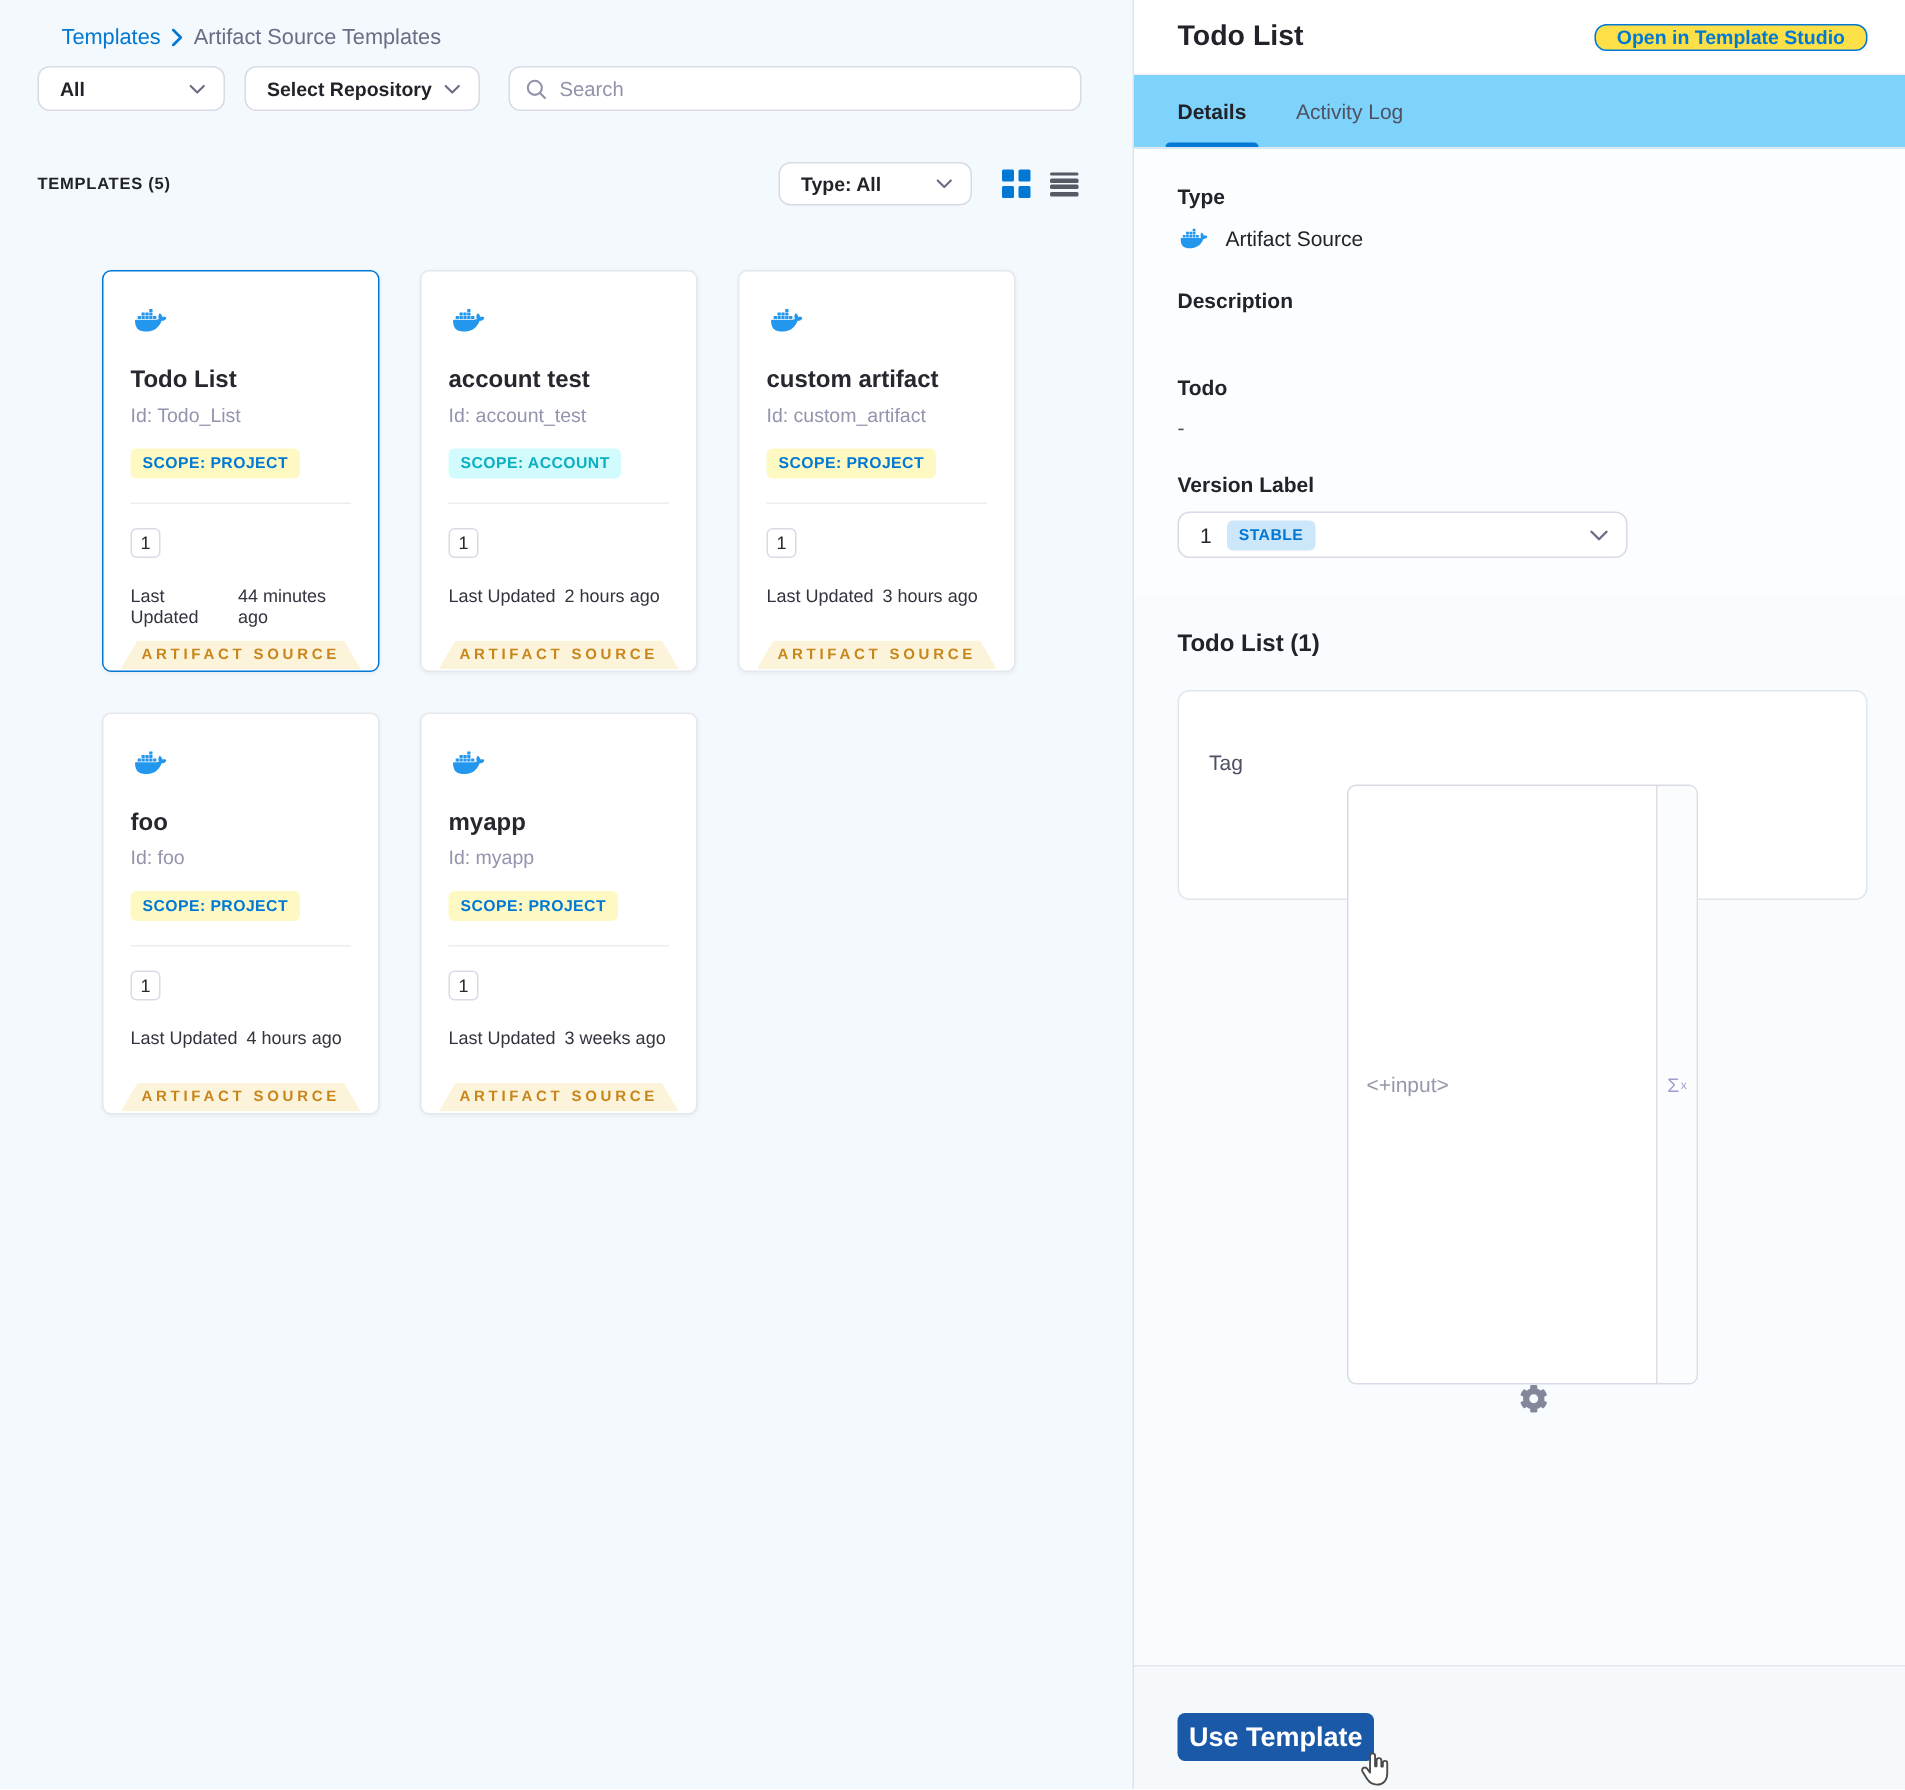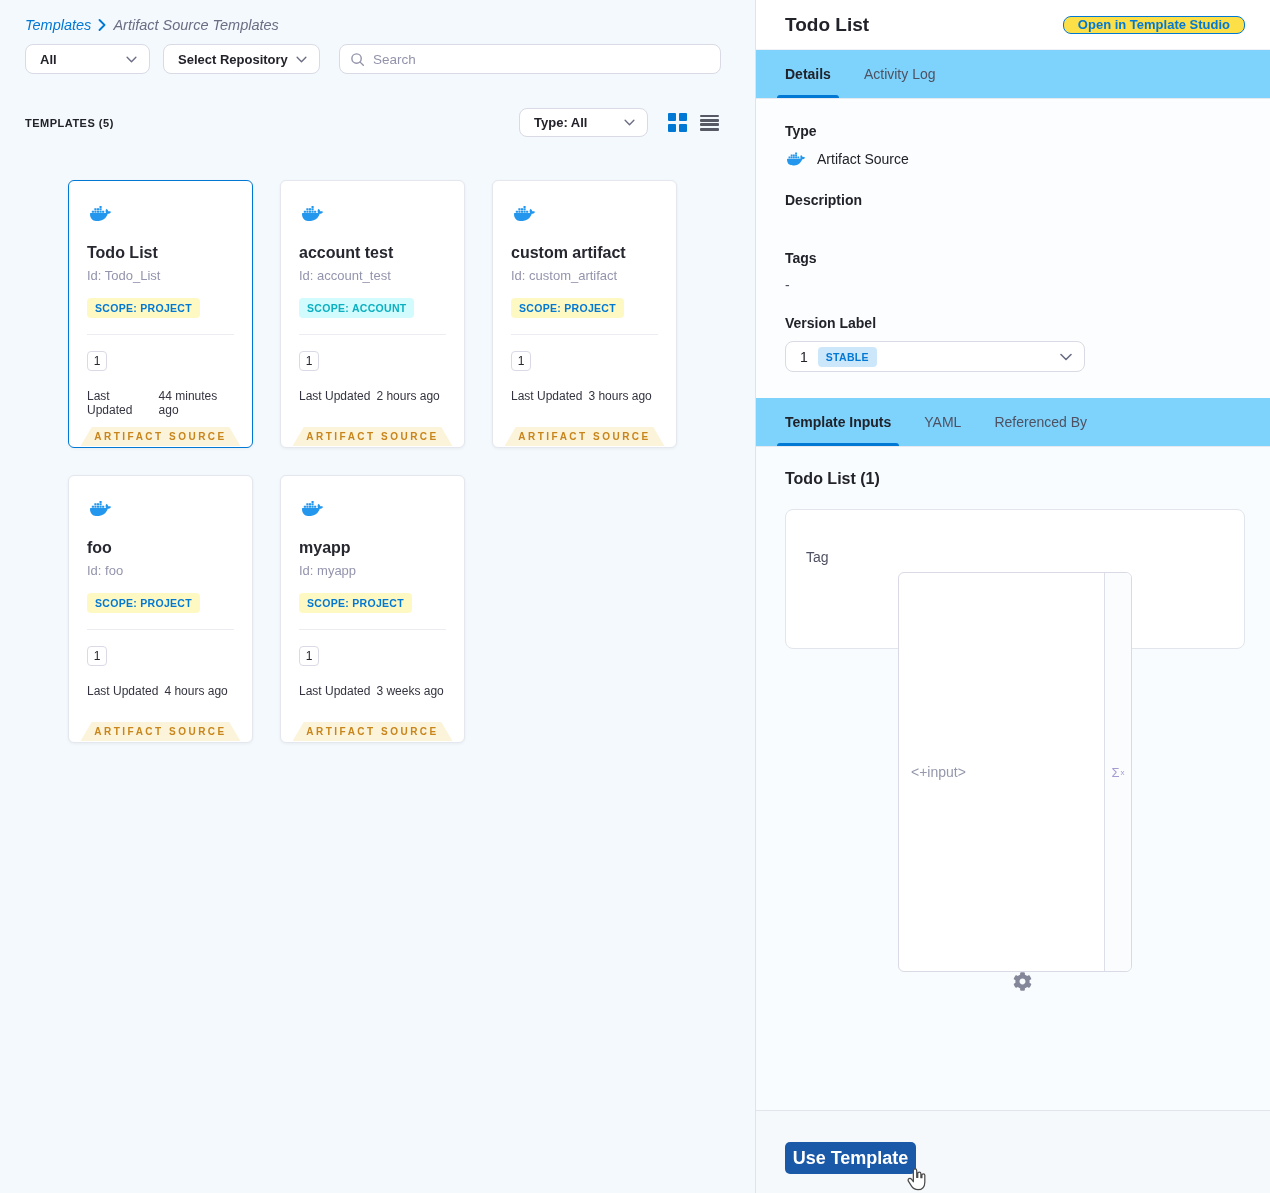--- a/index.html
+++ b/index.html
@@ -3,21 +3,21 @@
 <meta charset="utf-8">
 <style>
   * { margin:0; padding:0; box-sizing:border-box; }
   html,body { font-family:"Liberation Sans", sans-serif; background:#fff; }
   .app { position:relative; width:1270px; height:1193px; overflow:hidden; background:#fff; }
 
   
   .left-panel { position:absolute; left:0; top:0; width:756px; height:1193px;
     background:#f3f9fc; border-right:1px solid #dfe3ea; }
 
-  .breadcrumb { position:absolute; left:25px; top:17px; display:flex; align-items:center; gap:7px; font-size:14.5px;font-style:italic; }
+  .breadcrumb { position:absolute; left:41px; top:17px; display:flex; align-items:center; gap:7px; font-size:14.5px; }
   .crumb-link { color:#0278d5; cursor:pointer; }
   .crumb-sep { display:flex; align-items:center; }
   .crumb-current { color:#6b6d85; }
 
   .filters { position:absolute; left:25px; top:44px; display:flex; gap:13px; }
   .select-box { height:30px; background:#fff; border:1px solid #d9dae5; border-radius:8px;
     display:flex; align-items:center; padding:0 12px 0 14px; cursor:pointer; }
   .select-box .sel-label { font-size:13px; font-weight:600; color:#22222a; }
   .select-box .chev { margin-left:auto; display:flex; }
   .sel-scope { width:125px; }
@@ -316,39 +316,34 @@
 
     <div class="details-section">
       <div class="field-label">Type</div>
       <div class="type-row">
         <svg width="22" height="18" viewBox="0 0 24 24" fill="#2396ed">
             <use href="#sym-docker"></use>
           </svg>
         <span class="type-text">Artifact Source</span>
       </div>
       <div class="field-label desc-label">Description</div>
-      <div class="field-label tags-label">Tags</div>
+      <div class="field-label tags-label">Todo</div>
       <div class="tags-value">-</div>
       <div class="field-label version-label">Version Label</div>
       <div class="version-select">
         <span class="version-num">1</span>
         <span class="stable-badge">STABLE</span>
         <span class="chev">
             <svg width="12" height="8">
               <use href="#sym-chev-down"></use>
             </svg>
           </span>
       </div>
     </div>
 
-    <div class="tabbar">
-      <div class="tab active">Template Inputs</div>
-      <div class="tab">YAML</div>
-      <div class="tab">Referenced By</div>
-    </div>
 
     <div class="inputs-section">
       <div class="inputs-heading">Todo List (1)</div>
       <div class="tag-card">
         <div class="tag-label">Tag</div>
         <div class="input-row">
           <div class="input-box">
             <input type="text" value="&lt;+input&gt;" style="">
             <div class="sigma-seg">
               <span>Σ</span>

